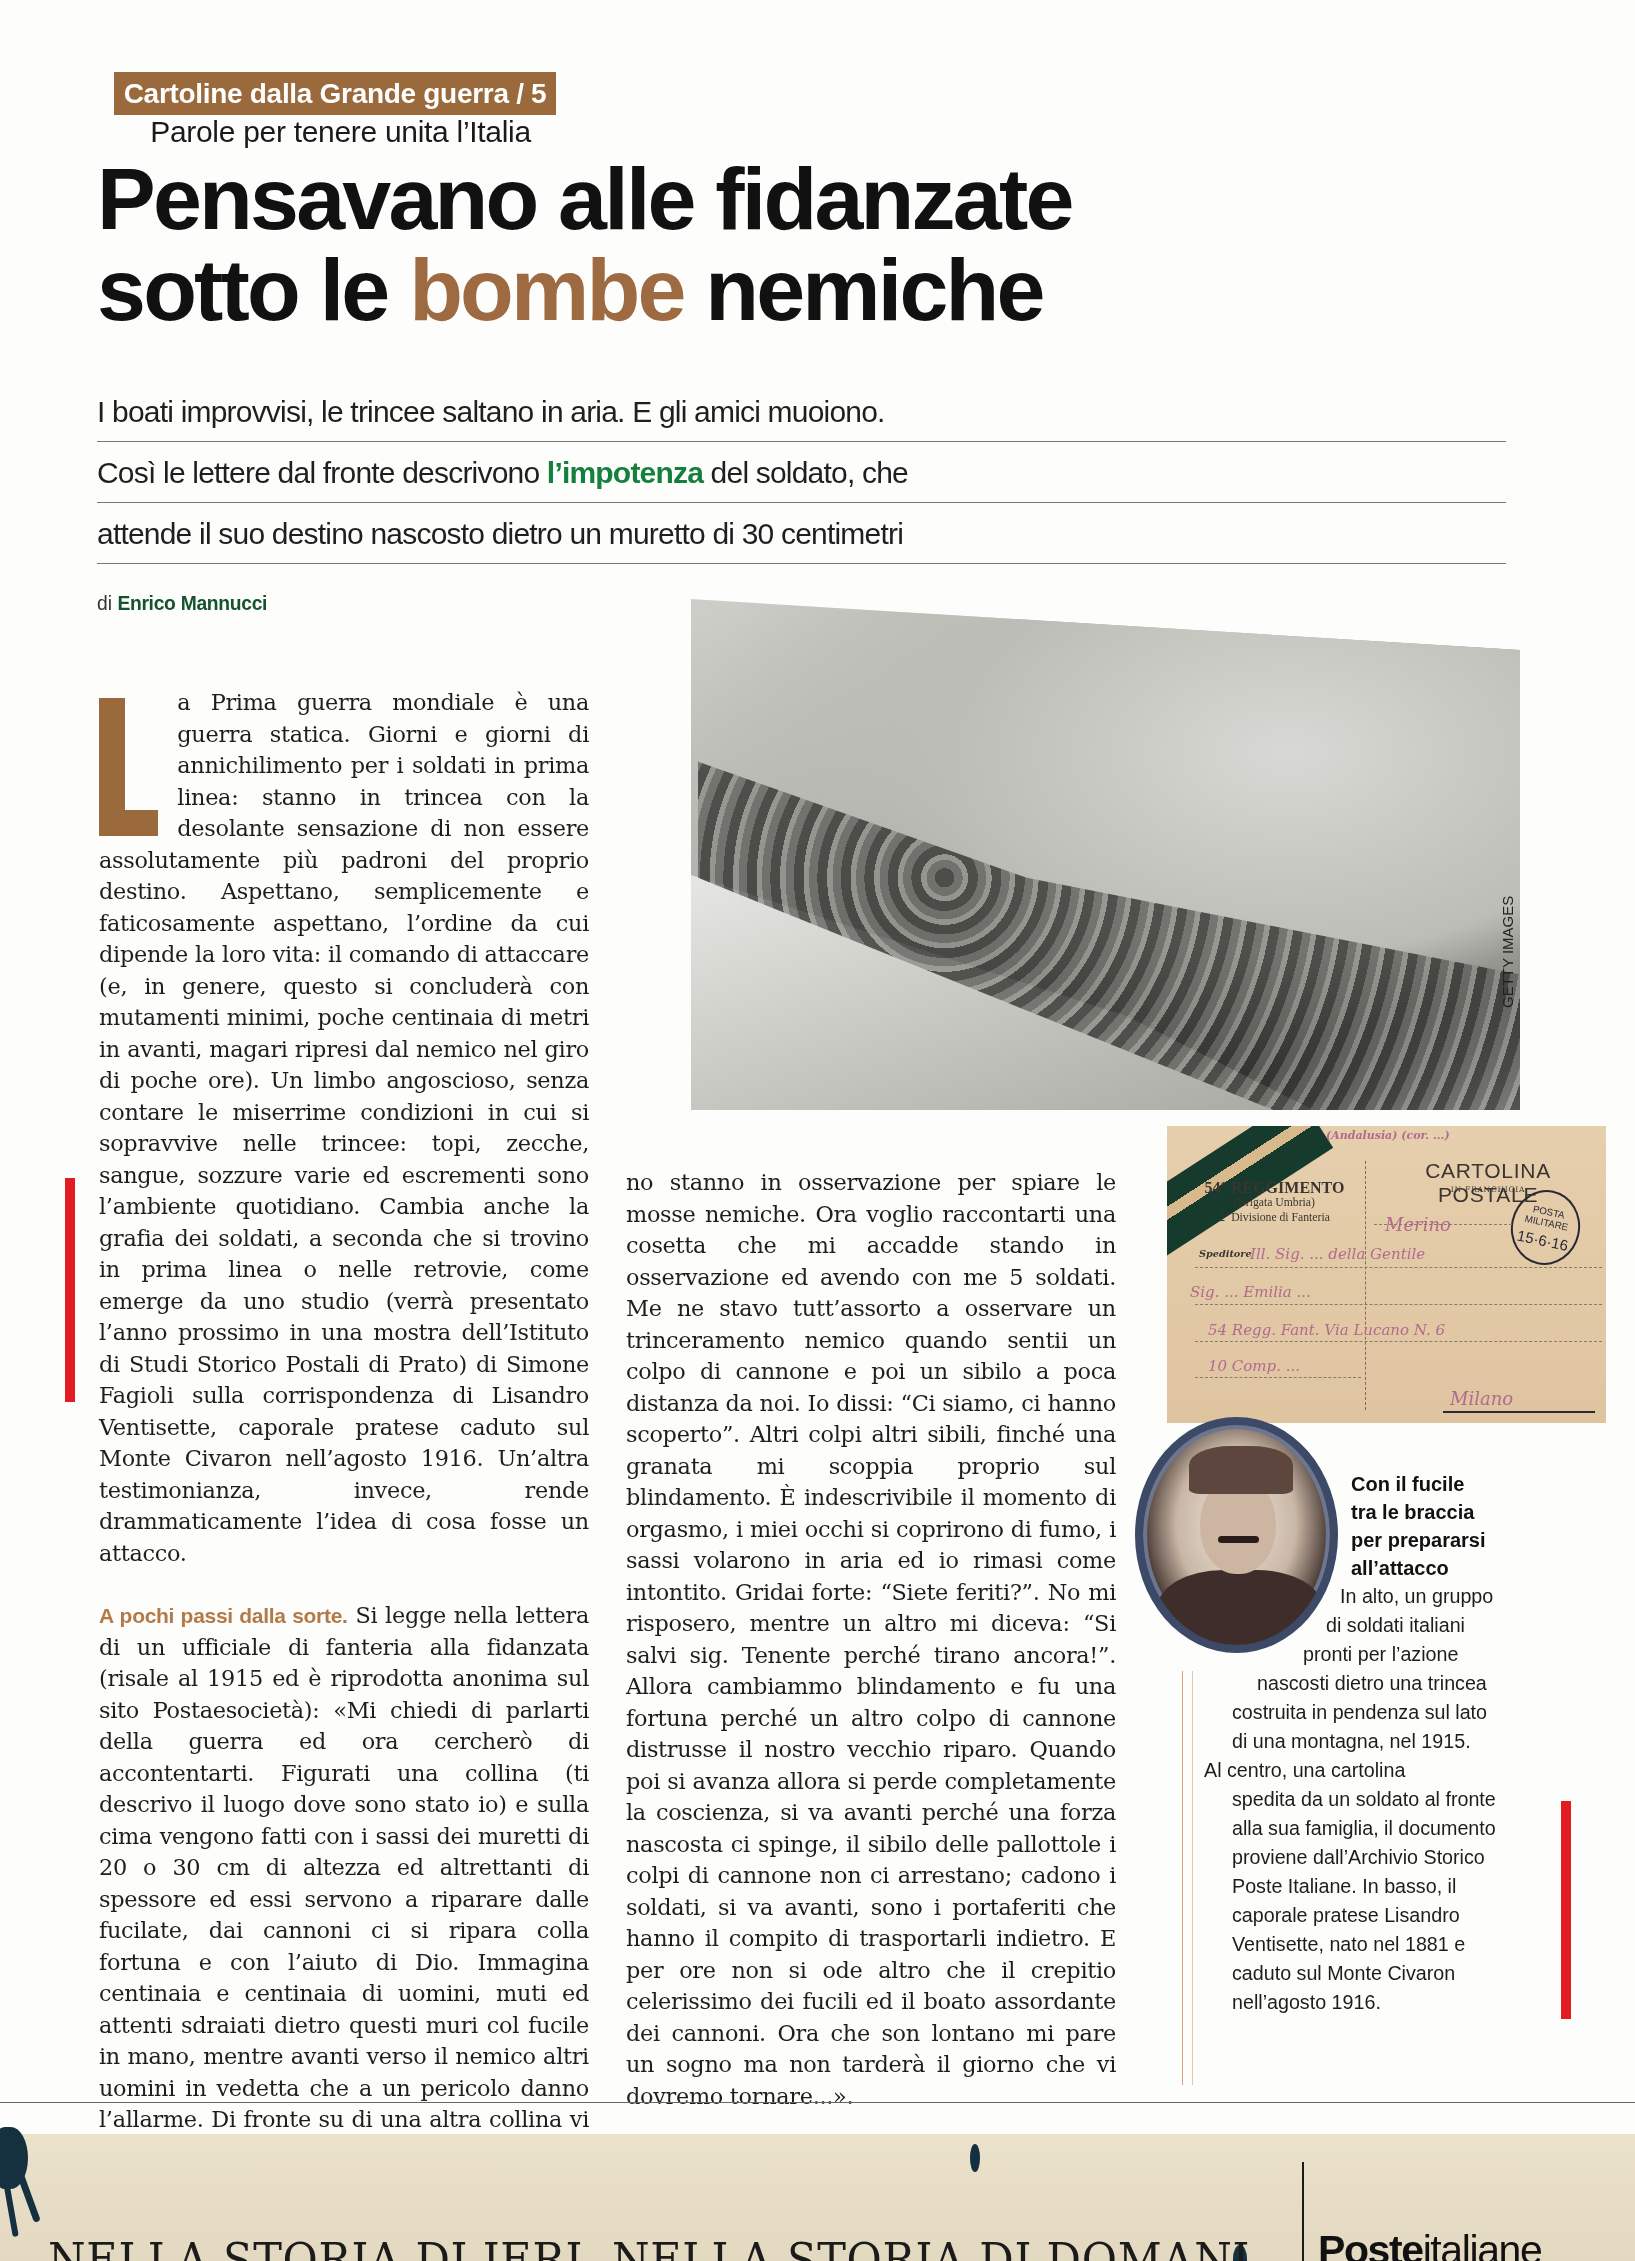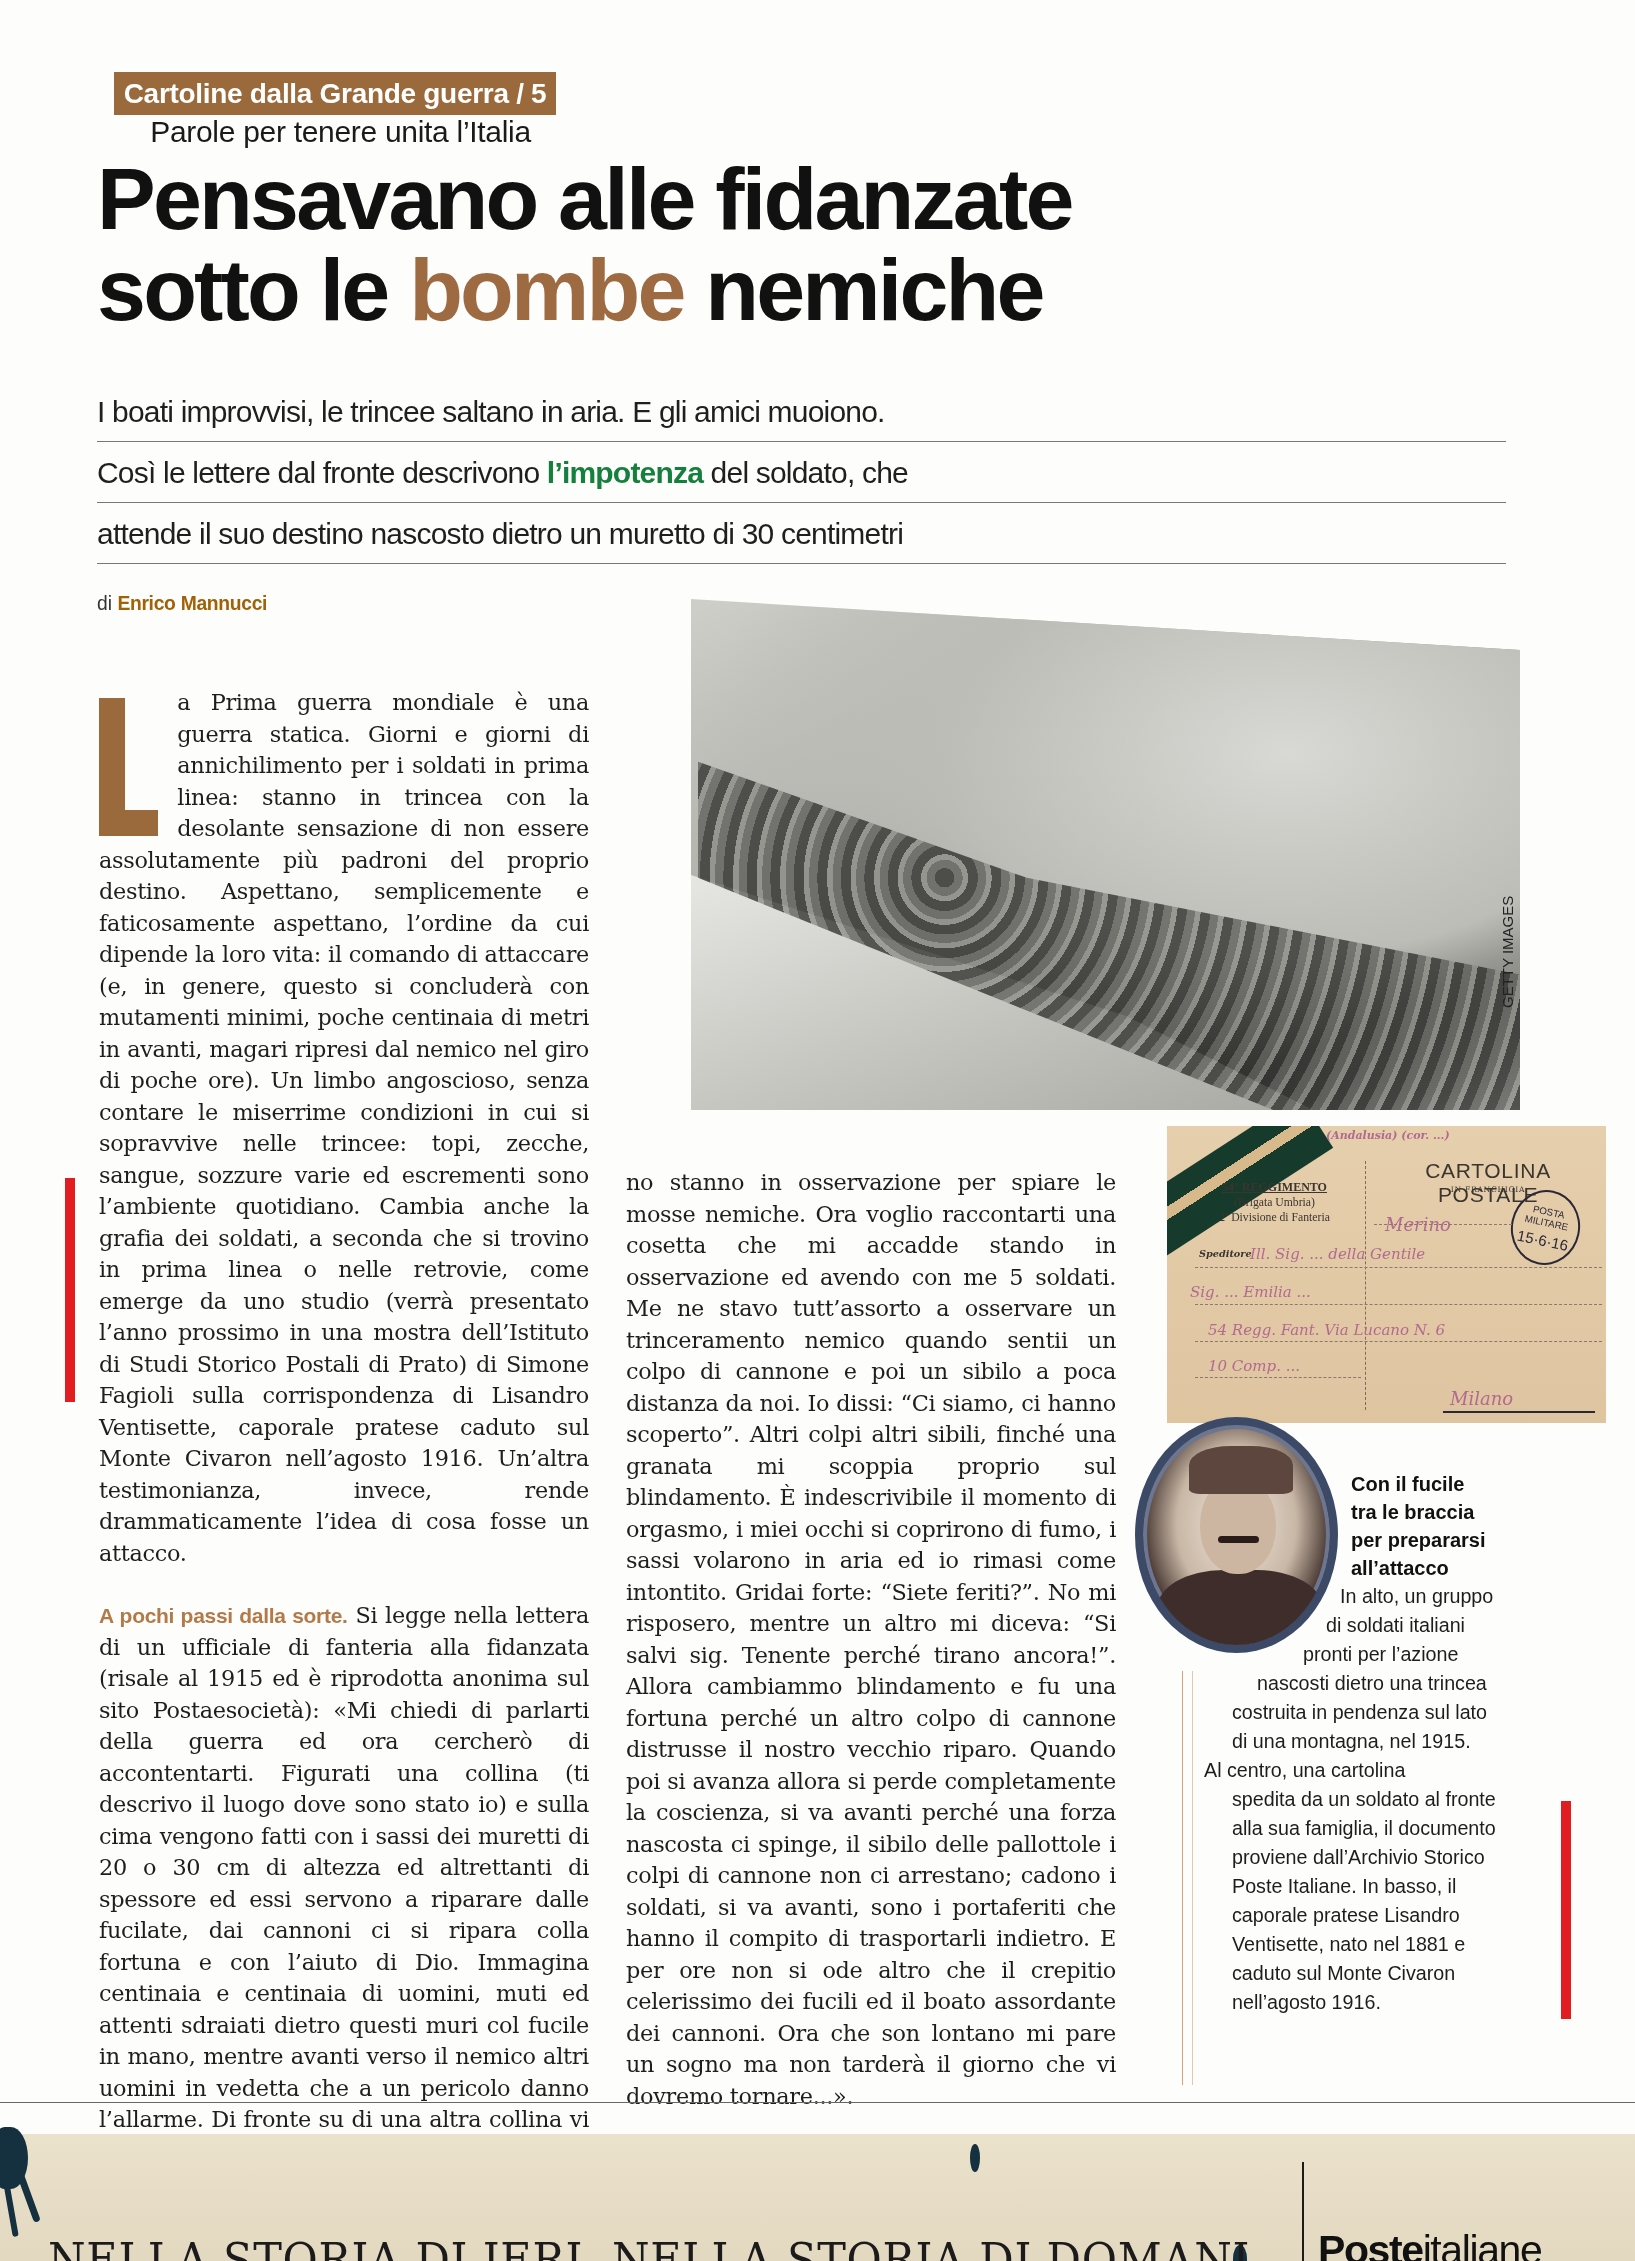--- a/index.html
+++ b/index.html
@@ -11,21 +11,21 @@
   .kicker-sub { font-family: "Liberation Sans", sans-serif; font-size: 30px; margin-left: 11px; color: #1a1a1a; letter-spacing: -0.3px; }
 
   .headline { position: absolute; left: 97px; top: 153px; width: 1312px; font-family: "Liberation Sans", sans-serif; font-weight: 700; font-size: 88px; line-height: 91px; letter-spacing: -2.8px; color: #111; }
   .headline .accent { color: #9d6a42; }
 
   .deck { position: absolute; left: 97px; top: 381px; width: 1409px; font-family: "Liberation Sans", sans-serif; font-size: 30px; line-height: 61px; color: #1f1f1f; letter-spacing: -0.8px; }
   .deck-line { border-bottom: 1.4px solid #777; height: 61px; white-space: nowrap; overflow: hidden; }
   .deck .accent { color: #15803d; font-weight: 700; }
 
   .byline { position: absolute; left: 97px; top: 593px; font-family: "Liberation Sans", sans-serif; font-size: 19.3px; color: #333; }
-  .byline b { color: #a16207; letter-spacing: -0.3px; }
+  .byline b { color: #14532d; letter-spacing: -0.3px; }
 
   .photo { position: absolute; left: 691px; top: 599px; width: 829px; height: 511px; overflow: hidden;
     background:
       radial-gradient(ellipse at 72% 30%, #d8d8d4 0%, #bdbdb7 40%, transparent 70%),
       linear-gradient(155deg, #cfcfca 0%, #b5b5b0 30%, #8d8d88 52%, #4a4a47 66%, #2f2f2d 82%, #d0d0cc 100%);
     clip-path: polygon(0 0, 100% 10%, 100% 100%, 0 100%); }
   .photo .soldiers { position: absolute; left: 7px; top: 124px; width: 822px; height: 387px;
     background: repeating-radial-gradient(circle at 30% 40%, #2a2a28 0 9.7px, #5b5b57 9.7px 18px, #8b8b86 18px 23.5px);
     opacity: 0.75; clip-path: polygon(0 10%, 40% 40%, 100% 65%, 100% 100%, 70% 100%, 0 40%); }
   .photo .slope { position: absolute; left: 0; top: 276px; width: 622px; height: 235px;
@@ -49,21 +49,21 @@
   .redbar.right { left: 1561px; top: 1801px; height: 218px; }
 
   .frame-line { position: absolute; border-left: 1.4px solid #d9a07a; }
   .frame-line.a { left: 1182px; top: 1671px; height: 414px; }
   .frame-line.b { left: 1192px; top: 1671px; height: 414px; border-color: #e4c9a8; }
 
   .postcard { position: absolute; left: 1167px; top: 1126px; width: 439px; height: 297px; background: linear-gradient(180deg, #e6cfad, #dfc4a0); color: #3b3530; overflow: hidden; }
   .postcard .band { position: absolute; left: -41px; top: 21px; width: 207px; height: 62px; transform: rotate(-33deg); background: linear-gradient(180deg, #163a2c 0 34%, #d7b98b 34% 52%, #163a2c 52% 100%); }
   .pc-divider { position: absolute; left: 198px; top: 35px; height: 249px; border-left: 1.4px dashed #7d6a59; }
   .pc-reg { position: absolute; left: 28px; top: 54px; width: 159px; text-align: center; font-family: "Liberation Serif", serif; font-size: 11.7px; line-height: 15px; }
-  .pc-reg .big { font-weight: 700; font-size: 12px; text-decoration: underline; }
+  .pc-reg .big { font-weight: 700; font-size: 16px; }
   .pc-title { position: absolute; left: 207px; top: 33px; width: 228px; text-align: center; font-family: "Liberation Sans", sans-serif; font-size: 21px; letter-spacing: 0.7px; }
   .pc-small { position: absolute; left: 207px; top: 59px; width: 228px; text-align: center; font-size: 7.6px; letter-spacing: 0.7px; }
   .pc-stamp { position: absolute; left: 344px; top: 64px; width: 69px; height: 75px; border: 2.8px solid #2a2836; border-radius: 50%; font-family: "Liberation Sans", sans-serif; font-size: 9.7px; text-align: center; padding-top: 14px; color: #2a2836; transform: rotate(12deg); }
   .pc-stamp .date { font-size: 15px; margin-top: 4.1px; }
   .pc-hand { position: absolute; font-family: "DejaVu Serif", serif; font-style: italic; color: #b26a8e; font-size: 15px; white-space: nowrap; }
   .pc-line { position: absolute; border-bottom: 0.7px dashed #8a7a6a; }
 
   .portrait { position: absolute; left: 1135px; top: 1417px; width: 203px; height: 236px; border-radius: 50%; background: radial-gradient(ellipse at 50% 45%, #efe6dc 0%, #c9b7a6 45%, #4b3b35 70%, #28303f 80%); border: 8.3px solid #3c4a68; box-shadow: inset 0 0 0 4.1px #6c7690; overflow: hidden; }
   .portrait .face { position: absolute; left: 57px; top: 52px; width: 76px; height: 97px; border-radius: 48%; background: #cdb6a1; }
   .portrait .cap { position: absolute; left: 46px; top: 21px; width: 104px; height: 48px; border-radius: 40% 40% 10% 10%; background: #5c463d; }

